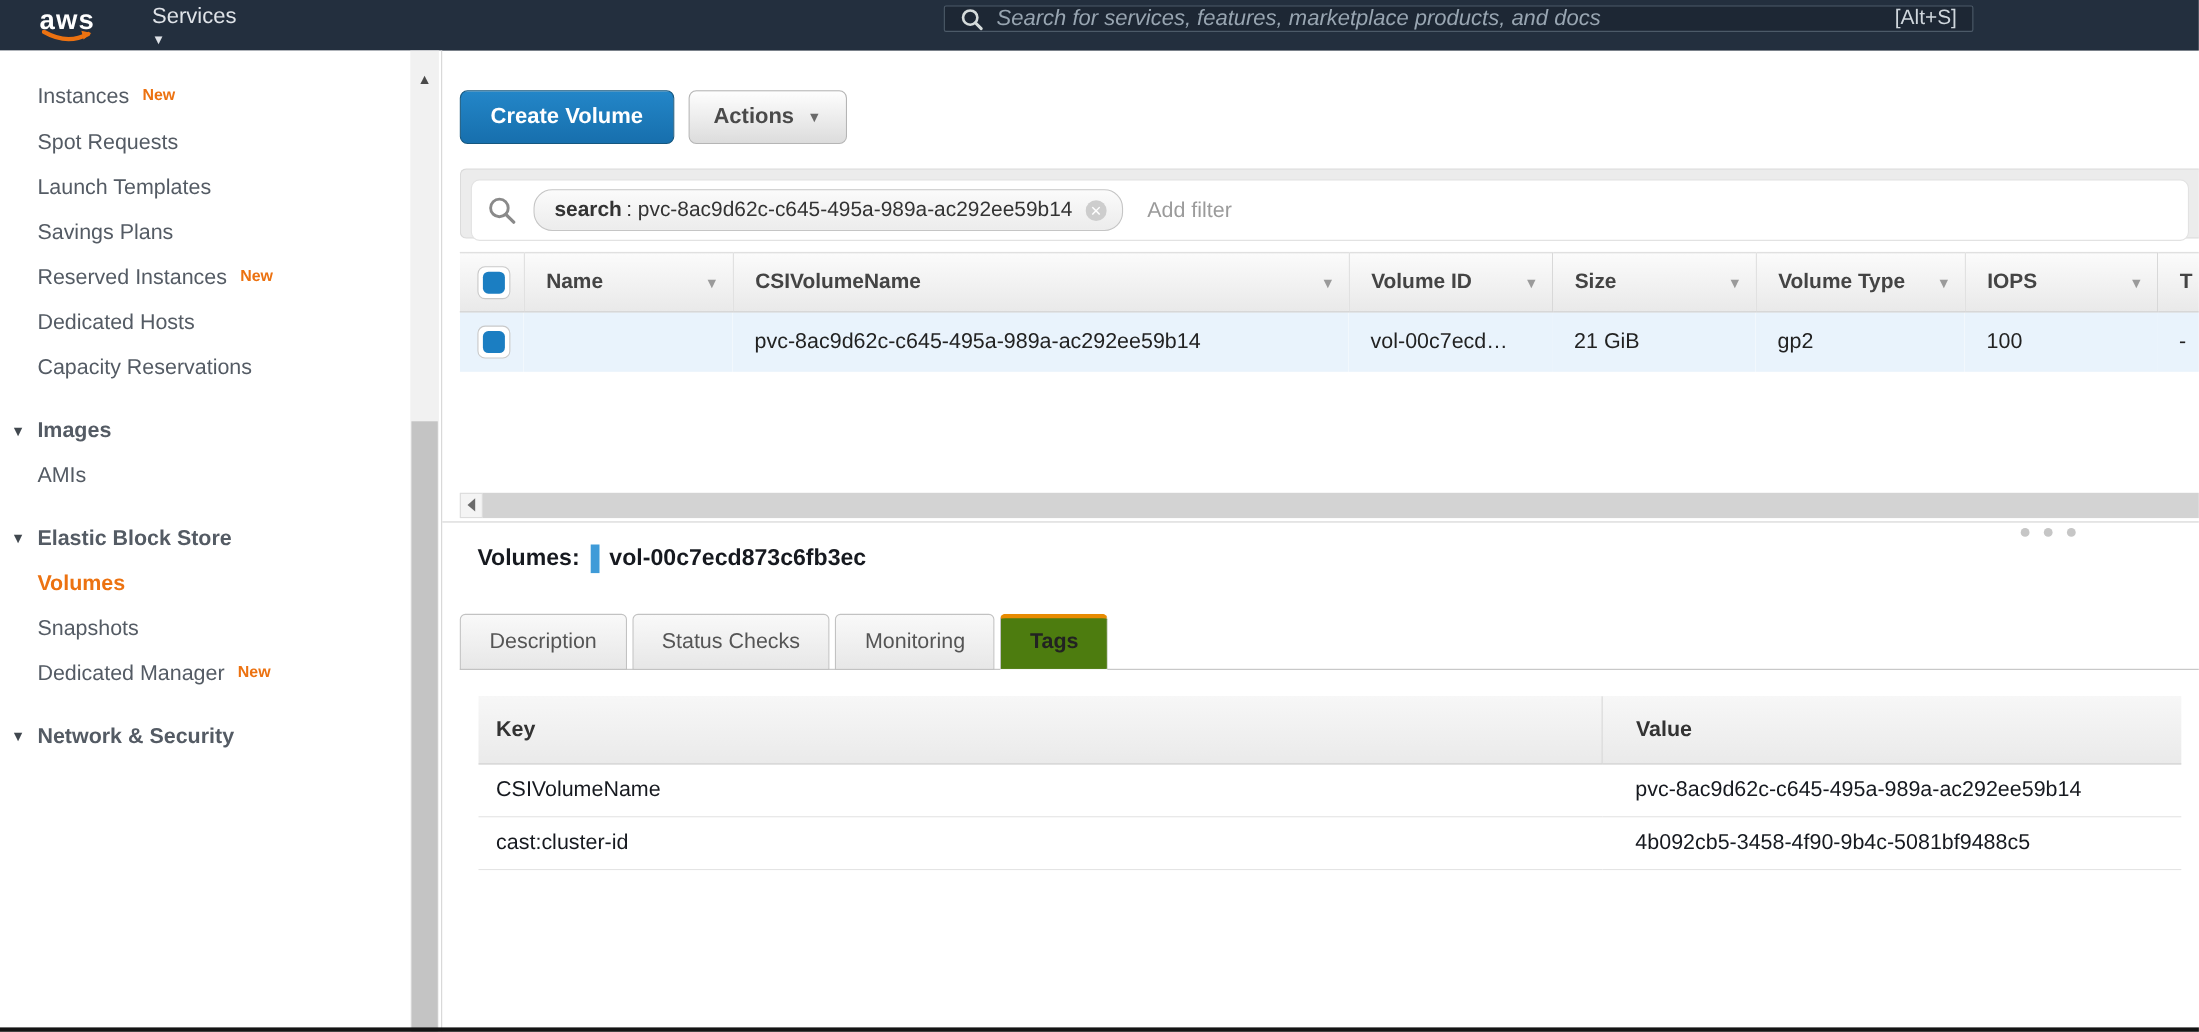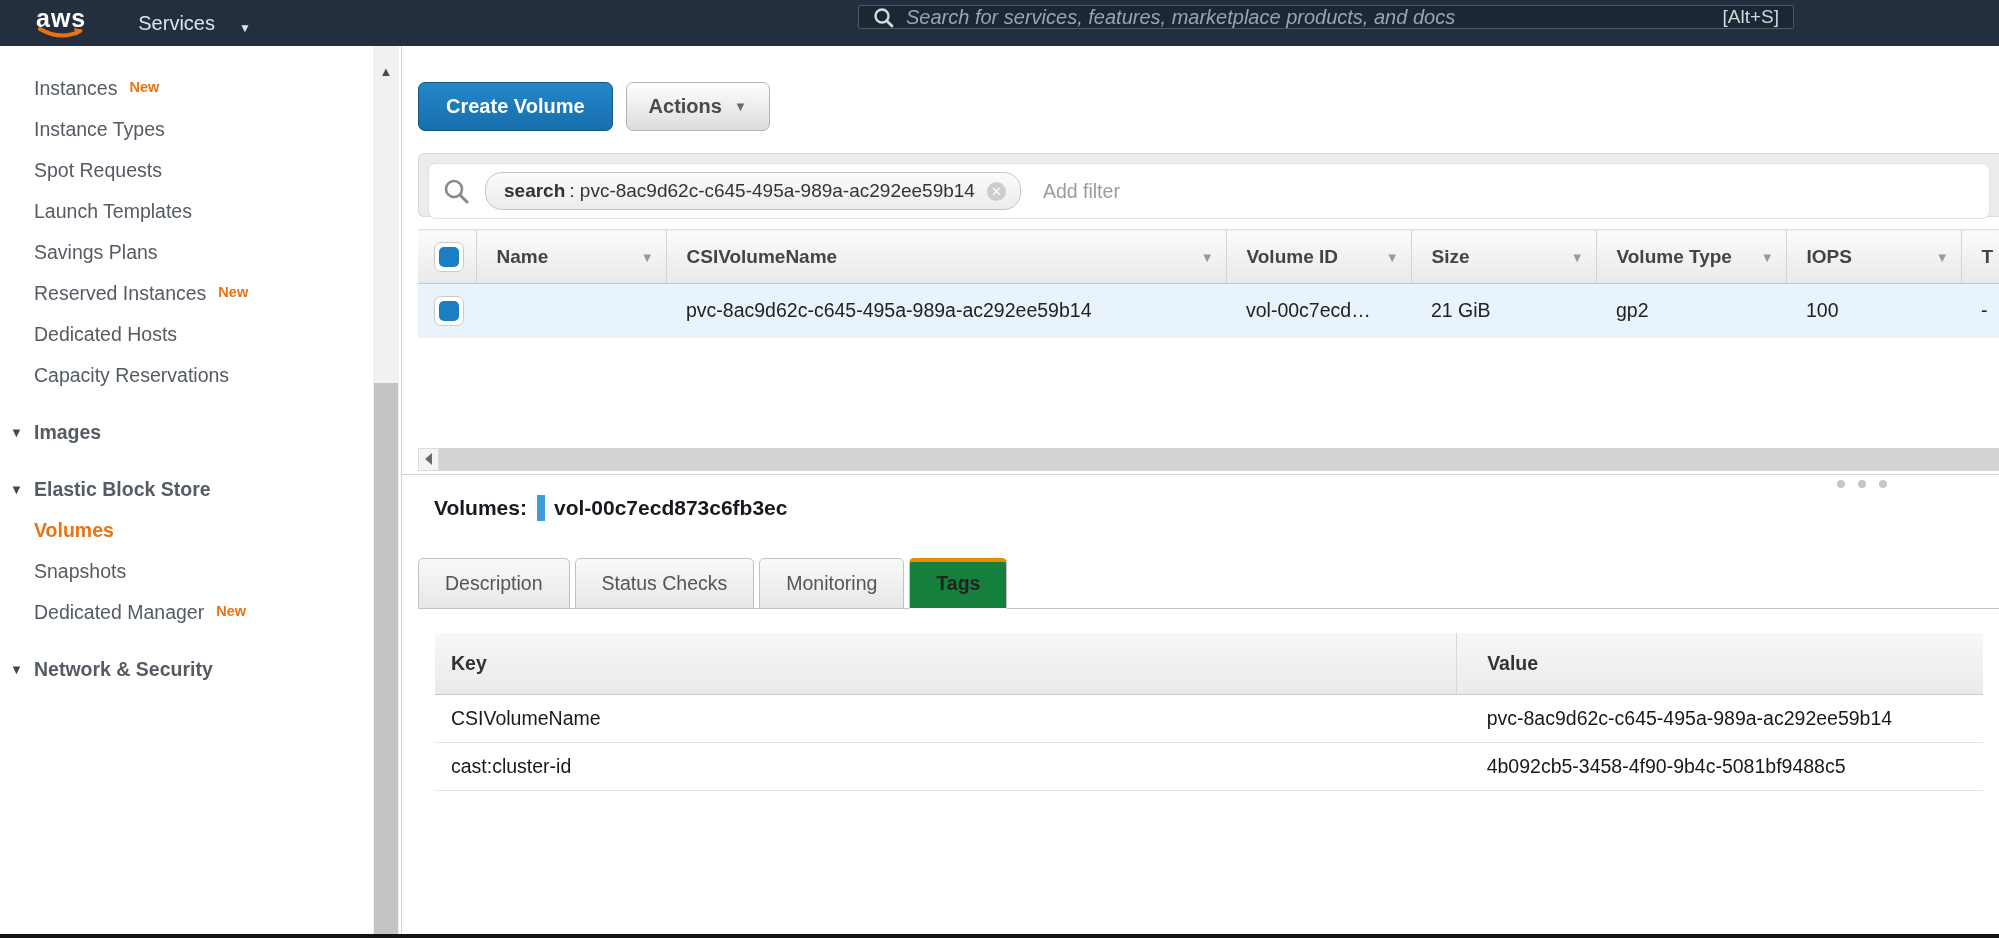--- a/index.html
+++ b/index.html
@@ -4,21 +4,21 @@
 <style>
   * { margin:0; padding:0; box-sizing:border-box; }
   html,body { width:1999px; height:938px; overflow:hidden; background:#fff;
     font-family:"Liberation Sans", sans-serif; color:#16191f; }
 
   
   .topnav { position:relative; height:46px; background:#232f3e; display:flex; align-items:center; }
   .logo { margin-left:36px; display:flex; flex-direction:column; align-items:center; cursor:pointer; }
   .logo-text { color:#fff; font-weight:bold; font-size:25px; line-height:22px; letter-spacing:1px; }
   .logo-swoosh { margin-top:-2px; }
-  .services { margin-left:52px; color:#dfe3e8; font-size:20px; display:flex; align-items:flex-end; gap:24px; cursor:pointer; }
+  .services { margin-left:52px; color:#dfe3e8; font-size:20px; display:flex; align-items:flex-start; gap:2px; cursor:pointer;flex-direction:column; }
   .services .caret { font-size:12px; color:#dfe3e8; }
   .nav-search { position:absolute; left:858px; top:5px; width:936px; height:24px;
     background:#1d2734; border:1px solid #4c5a68; border-radius:2px;
     display:flex; align-items:center; padding:0 14px; }
   .nav-search svg { flex:0 0 auto; }
   .nav-search input { flex:1; background:transparent; border:none; outline:none;
     font-size:20px; color:#d5dbdb; margin-left:12px; font-family:inherit; }
   .nav-search input::placeholder { color:#98a5b1; font-style:italic; }
   .nav-shortcut { color:#cfd6dc; font-size:19px; margin-left:12px; }
 
@@ -82,21 +82,21 @@
   .dots { display:flex; justify-content:flex-end; gap:13px; padding:5px 112px 0 0; height:16px; }
   .dots span { width:8px; height:8px; border-radius:50%; background:#c6c6c6; }
 
   
   .detail-title { margin-top:4px; padding-left:16px; font-size:21px; font-weight:bold; color:#16191f; display:flex; align-items:center; }
   .detail-title .ibar { width:8px; height:26px; background:#3f9bd8; margin:0 9px 0 10px; }
 
   .tabs { margin-top:36px; display:flex; gap:5px; border-bottom:1px solid #c2c2c2; padding-left:0; }
   .tab { padding:13px 26px; font-size:19.5px; color:#555; background:linear-gradient(#f9f9f9,#e7e7e7);
     border:1px solid #c2c2c2; border-radius:5px 5px 0 0; margin-bottom:0; cursor:pointer; position:relative; top:1px; }
-  .tab.active { background:#15803d; border-top:4px solid #e88b01; font-weight:bold; color:#222;
+  .tab.active { background:#4d7c0f; border-top:4px solid #e88b01; font-weight:bold; color:#222;
     border-bottom:1px solid #fff; padding-top:10px; }
 
   .add-tags { margin:62px 0 0 17px; }
 
   table.tags { margin:24px 0 0 17px; width:calc(100% - 33px); border-collapse:collapse; table-layout:fixed; }
   table.tags th { height:62px; background:linear-gradient(#f7f7f7,#eaeaea); border-bottom:1px solid #c9c9c9;
     font-size:19.5px; color:#333; text-align:left; font-weight:bold; }
   table.tags th.key { width:66%; padding-left:16px; }
   table.tags th.val { border-left:1px solid #d8d8d8; padding-left:30px; }
   table.tags td { height:48px; border-bottom:1px solid #e4e4e4; font-size:19.5px; color:#16191f; background:#fff; }
@@ -132,23 +132,20 @@
 
 <div class="layout">
 
   <div class="sidebar">
     <ul class="side-list">
       <li class="side-item">
         <span>Instances</span>
         <span class="badge">New</span>
       </li>
       <li class="side-item">
-        <span>Instance Types</span>
-      </li>
-      <li class="side-item">
         <span>Spot Requests</span>
       </li>
       <li class="side-item">
         <span>Launch Templates</span>
       </li>
       <li class="side-item">
         <span>Savings Plans</span>
       </li>
       <li class="side-item">
         <span>Reserved Instances</span>
@@ -156,20 +153,23 @@
       </li>
       <li class="side-item">
         <span>Dedicated Hosts</span>
       </li>
       <li class="side-item">
         <span>Capacity Reservations</span>
       </li>
       <li class="side-header">
         <span class="tri">▼</span>
         <span>Images</span>
+      </li>
+      <li class="side-item">
+        <span>AMIs</span>
       </li>
       <li class="side-header">
         <span class="tri">▼</span>
         <span>Elastic Block Store</span>
       </li>
       <li class="side-item active">
         <span>Volumes</span>
       </li>
       <li class="side-item">
         <span>Snapshots</span>

